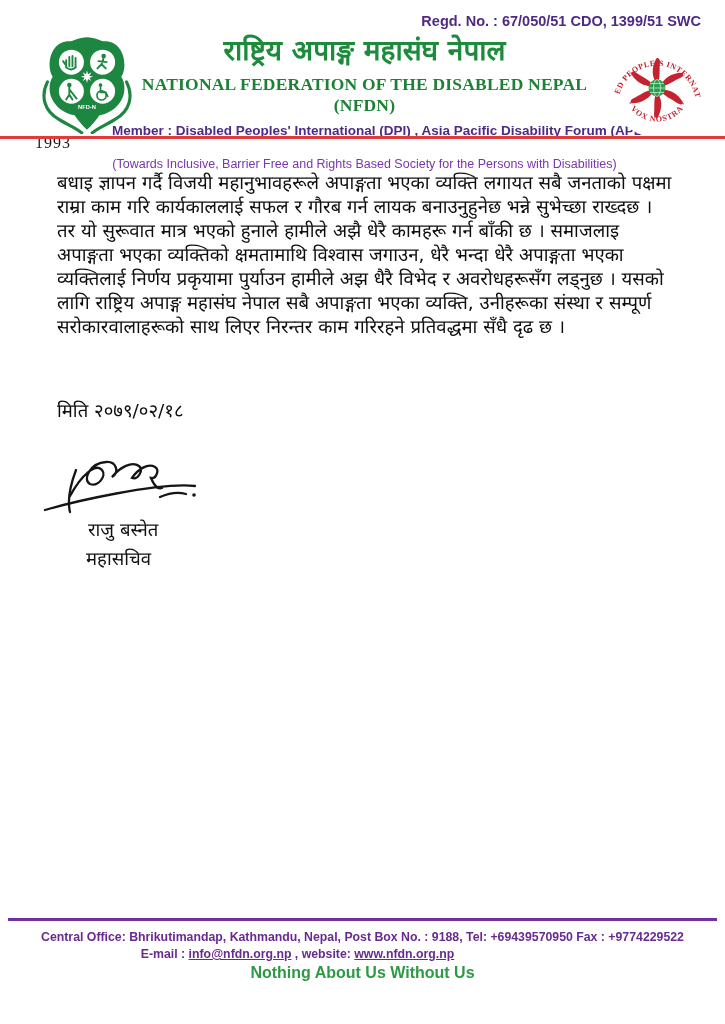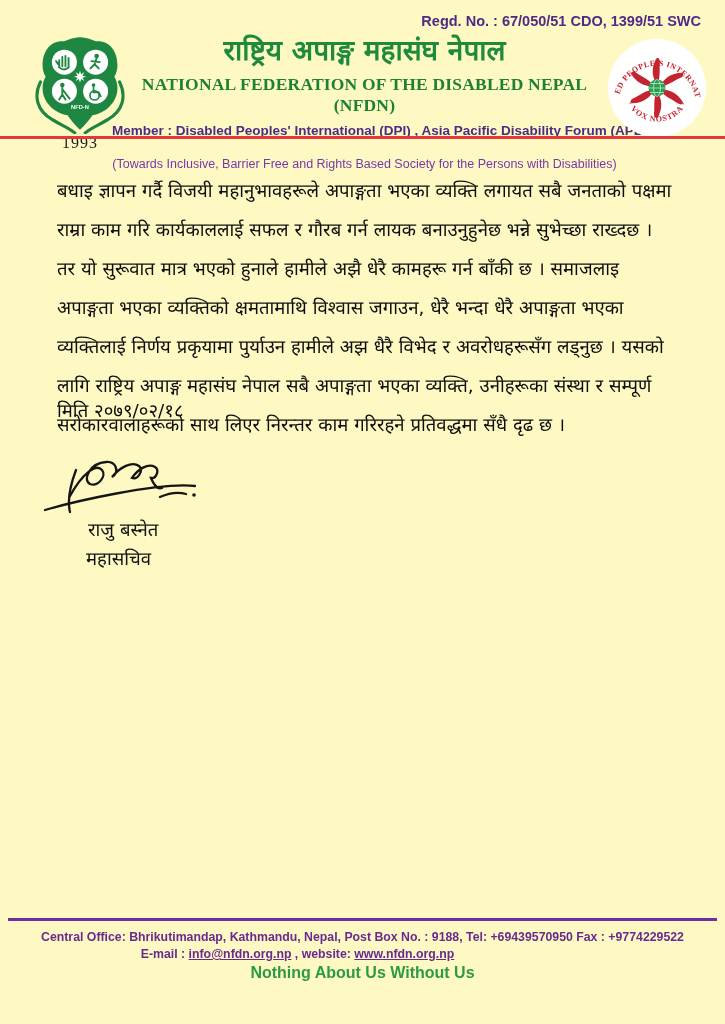--- a/index.html
+++ b/index.html
@@ -1,28 +1,28 @@
 <!DOCTYPE html>
 <html><head>
 <meta charset="utf-8">
 <style>
   * { margin:0; padding:0; box-sizing:border-box; }
   html,body { background:#e9e9e9; }
   .page {
     position:relative; width:725px; height:1024px; margin:0 auto;
-    background:#fef9c3; overflow:hidden;
+    background:#ffffff; overflow:hidden;
     font-family:"DejaVu Sans", sans-serif; color:#111;
   }
   
   .regd {
     position:absolute; top:13px; right:24px;
     font-family:"Liberation Sans", sans-serif;
     font-weight:bold; font-size:14.5px; color:#4f2a85;
   }
-  .logo-left { position:absolute; left:28px; top:34px; width:104px; text-align:center; }
+  .logo-left { position:absolute; left:35px; top:34px; width:104px; text-align:left; }
   .logo-left .year {
     font-family:"Liberation Serif", serif; font-size:16px; color:#1a1a1a;
     margin-top:-4px; letter-spacing:1px;
   }
   .logo-right { position:absolute; right:18px; top:38px; width:100px; height:100px; }
   .header-center {
     position:absolute; left:112px; top:34px; width:505px; text-align:center;
   }
   .title-np {
     font-size:28px; font-weight:bold; color:#1d8a3c; line-height:34px;
@@ -39,21 +39,21 @@
     font-family:"Liberation Sans", sans-serif;
     font-size:12.5px; color:#7a35ad; margin-top:19px;
   }
   .red-rule {
     position:absolute; top:136px; left:0; width:725px; height:3px;
     background:#df3b3b;
   }
   
   .letter-body {
     position:absolute; left:57px; top:171px; width:618px;
-    font-size:18.5px; line-height:39px; color:#0d0d0d;
+    font-size:18.5px; line-height:24px; color:#0d0d0d;
     white-space:pre-line;
   }
   .date-line {
     position:absolute; left:57px; top:397px;
     font-size:18.5px; color:#0d0d0d;
   }
   .signature { position:absolute; left:40px; top:448px; }
   .sig-name  { position:absolute; left:88px; top:516px; font-size:18.5px; }
   .sig-title { position:absolute; left:86px; top:545px; font-size:18.5px; }
   

